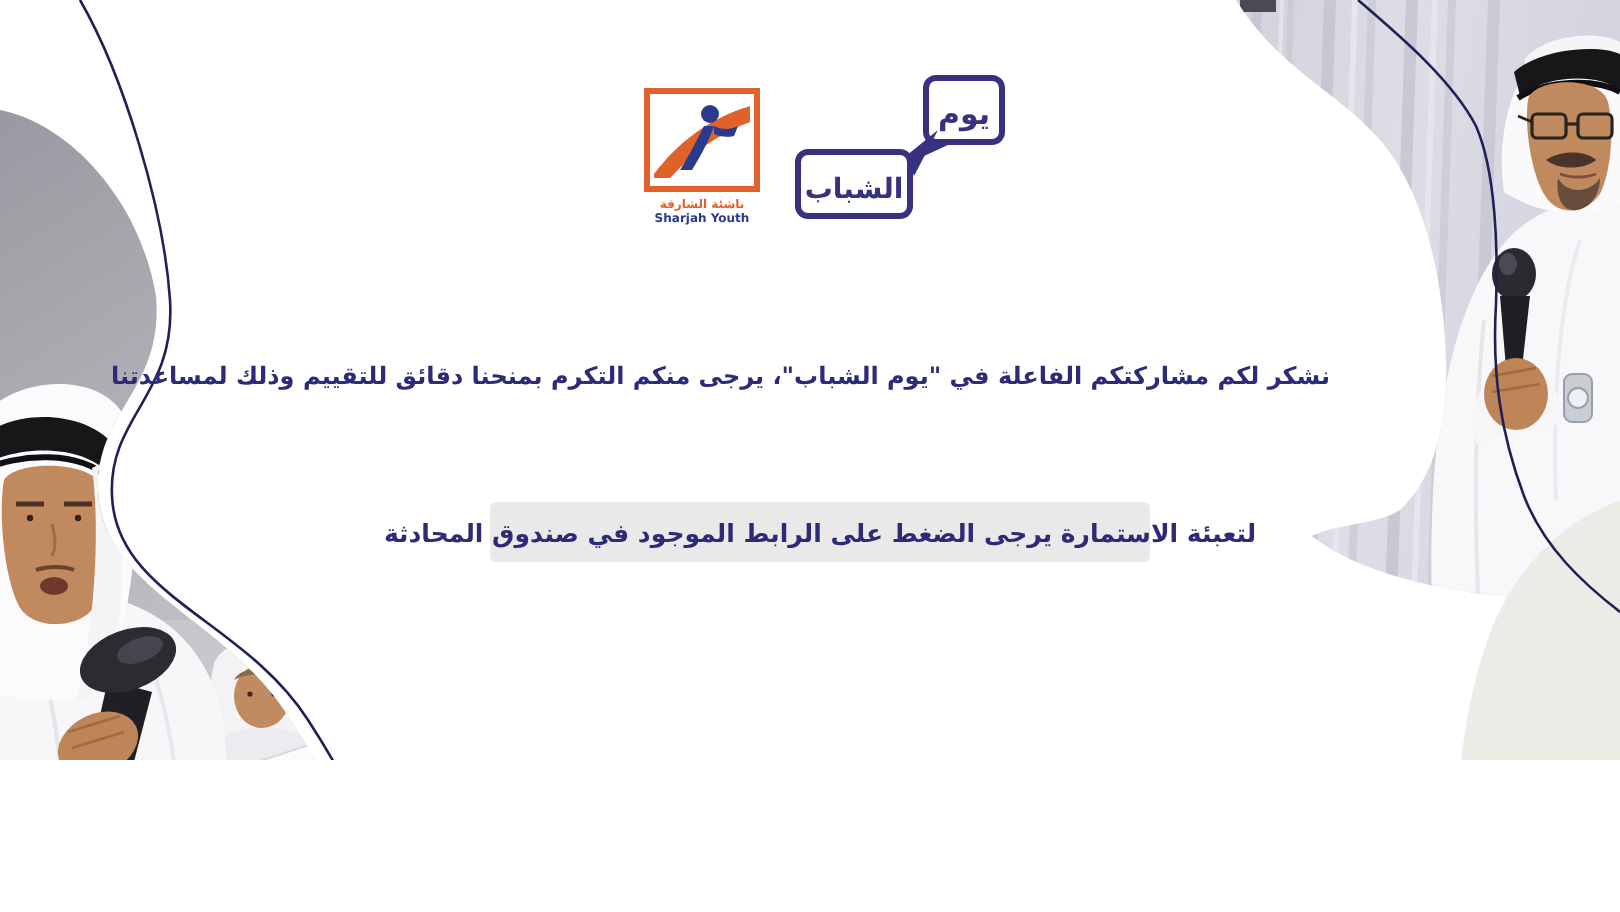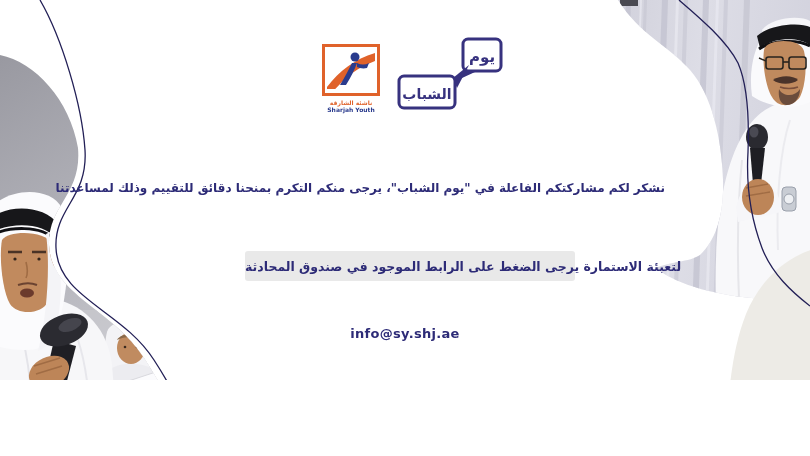--- a/index.html
+++ b/index.html
@@ -13,21 +13,21 @@
   .sy-logo .mark{width:52px;height:46px;margin:0 auto;border:3px solid #e0622a;background:#fff;display:block;}
   .sy-logo .cap-ar{font-size:6px;color:#e0622a;font-weight:700;margin-top:3px;line-height:7px;}
   .sy-logo .cap-en{font-size:6px;color:#2a3b8d;font-weight:700;line-height:7px;}
   .yd-logo{position:absolute;left:252px;top:0;width:110px;height:80px;}
   .bubble-text{font-family:"DejaVu Sans",sans-serif;font-weight:700;fill:#37327f;}
   .para{color:#2d2b77;font-weight:700;font-size:12px;line-height:22px;}
   .para .ln{white-space:nowrap;}
   .thanks{position:absolute;left:145px;top:177px;width:520px;text-align:center;}
   .form-box{
     position:absolute;left:245px;top:251px;width:330px;height:30px;background:#e9e9e9;border-radius:3px;
-    display:flex;align-items:center;justify-content:flex-end;
+    display:flex;align-items:center;justify-content:center;
     color:#2d2b77;font-weight:700;font-size:12.5px;white-space:nowrap;
   }
   .contact{position:absolute;left:125px;top:303px;width:560px;text-align:center;color:#2d2b77;font-weight:700;font-size:12.5px;line-height:20px;white-space:nowrap;}
   .email{position:absolute;left:145px;top:326px;width:520px;text-align:center;color:#2d2b77;font-weight:700;font-size:13px;letter-spacing:.3px;}
   
   .footer{
     position:absolute;left:0;top:429px;width:810px;display:flex;align-items:center;justify-content:center;
     color:#141414;
     padding-left:44px;
   }
@@ -185,21 +185,20 @@
   </div>
 
   <div class="thanks para" dir="rtl">
     <div class="ln">نشكر لكم مشاركتكم الفاعلة في "يوم الشباب"، يرجى منكم التكرم بمنحنا دقائق للتقييم وذلك لمساعدتنا</div>
   </div>
 
   <div class="form-box" dir="rtl">
     <span>لتعبئة الاستمارة يرجى الضغط على الرابط الموجود في صندوق المحادثة</span>
   </div>
 
-  <div class="email" dir="ltr">info@sy.shj.ae</div>
 
   <div class="footer">
     <span class="handle">@SHJYOUTH</span>
     <span class="soc">
       <svg viewBox="0 0 24 24">
         <rect x="2" y="2" width="20" height="20" rx="5" fill="none" stroke="#141414" stroke-width="2.6"></rect>
         <circle cx="12" cy="12" r="4.6" fill="none" stroke="#141414" stroke-width="2.6"></circle>
         <circle cx="17.6" cy="6.4" r="1.8" fill="#141414"></circle>
       </svg>
       <svg viewBox="0 0 24 24">

